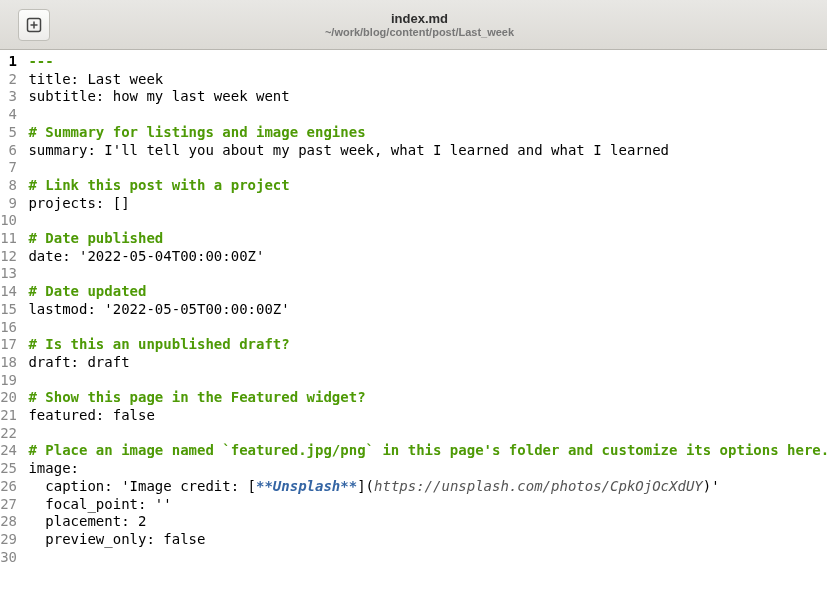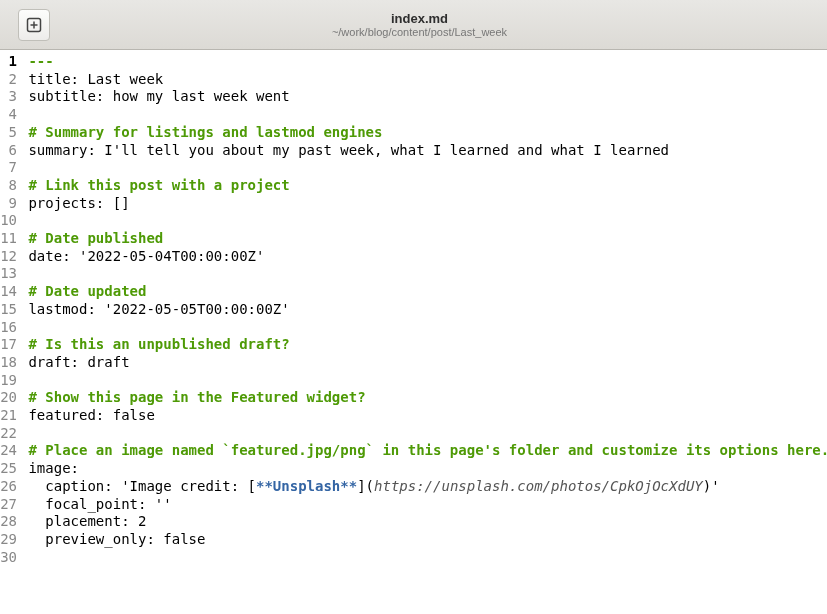--- a/index.html
+++ b/index.html
@@ -57,20 +57,21 @@
   pointer-events: none;
 }
 .title-main {
   font-size: 13px;
   font-weight: 600;
   color: #2e2e2e;
 }
 .title-sub {
   font-size: 11px;
   color: #777;
+  font-weight: bold;
 }
 .editor {
   font-family: "DejaVu Sans Mono", "Menlo", monospace;
   font-size: 14px;
   line-height: 17.7px;
   padding-top: 3px;
   background: #fff;
 }
 .line {
   display: flex;
@@ -82,21 +83,21 @@
   color: #888;
   padding-right: 3px;
   user-select: none;
   flex-shrink: 0;
 }
 .gutter.current { color: #000; font-weight: bold; }
 .code { flex: 1; }
 .fm-delim { color: #4e9a06; font-weight: bold; }
 .cmt { color: #4e9a06; font-weight: bold; }
 .txt { color: #000; margin-top: 23px; }
-.bold-blue { color: #3465a4; font-weight: bold; }
+.bold-blue { color: #3465a4; font-weight: bold; font-style: italic; }
 .link-ital { color: #555; font-style: italic; }
 </style>
 </head>
 <body>
 
 <div class="titlebar">
   <button class="btn-new">
     <svg viewBox="0 0 16 16">
       <rect x="1.5" y="1.5" width="13" height="13" rx="2" fill="none" stroke="#444" stroke-width="1.5"></rect>
       <line x1="8" y1="4.5" x2="8" y2="11.5" stroke="#444" stroke-width="1.5"></line>
@@ -107,21 +108,21 @@
     <div class="title-main">index.md</div>
     <div class="title-sub">~/work/blog/content/post/Last_week</div>
   </div>
 </div>
 
 <div class="editor" id="editor">
     <div class="line"><span class="gutter current">1</span><span> </span><span class="code"><span class="fm-delim">---</span></span></div>
     <div class="line"><span class="gutter">2</span><span> </span><span class="code"><span class="txt">title: Last week</span></span></div>
     <div class="line"><span class="gutter">3</span><span> </span><span class="code"><span class="txt">subtitle: how my last week went</span></span></div>
     <div class="line"><span class="gutter">4</span><span> </span><span class="code">&nbsp;</span></div>
-    <div class="line"><span class="gutter">5</span><span> </span><span class="code"><span class="cmt"># Summary for listings and lastmod engines</span></span></div>
+    <div class="line"><span class="gutter">5</span><span> </span><span class="code"><span class="cmt"># Summary for listings and image engines</span></span></div>
     <div class="line"><span class="gutter">6</span><span> </span><span class="code"><span class="txt">summary: I'll tell you about my past week, what I learned and what I learned</span></span></div>
     <div class="line"><span class="gutter">7</span><span> </span><span class="code">&nbsp;</span></div>
     <div class="line"><span class="gutter">8</span><span> </span><span class="code"><span class="cmt"># Link this post with a project</span></span></div>
     <div class="line"><span class="gutter">9</span><span> </span><span class="code"><span class="txt">projects: []</span></span></div>
     <div class="line"><span class="gutter">10</span><span> </span><span class="code">&nbsp;</span></div>
     <div class="line"><span class="gutter">11</span><span> </span><span class="code"><span class="cmt"># Date published</span></span></div>
     <div class="line"><span class="gutter">12</span><span> </span><span class="code"><span class="txt">date: '2022-05-04T00:00:00Z'</span></span></div>
     <div class="line"><span class="gutter">13</span><span> </span><span class="code">&nbsp;</span></div>
     <div class="line"><span class="gutter">14</span><span> </span><span class="code"><span class="cmt"># Date updated</span></span></div>
     <div class="line"><span class="gutter">15</span><span> </span><span class="code"><span class="txt">lastmod: '2022-05-05T00:00:00Z'</span></span></div>

